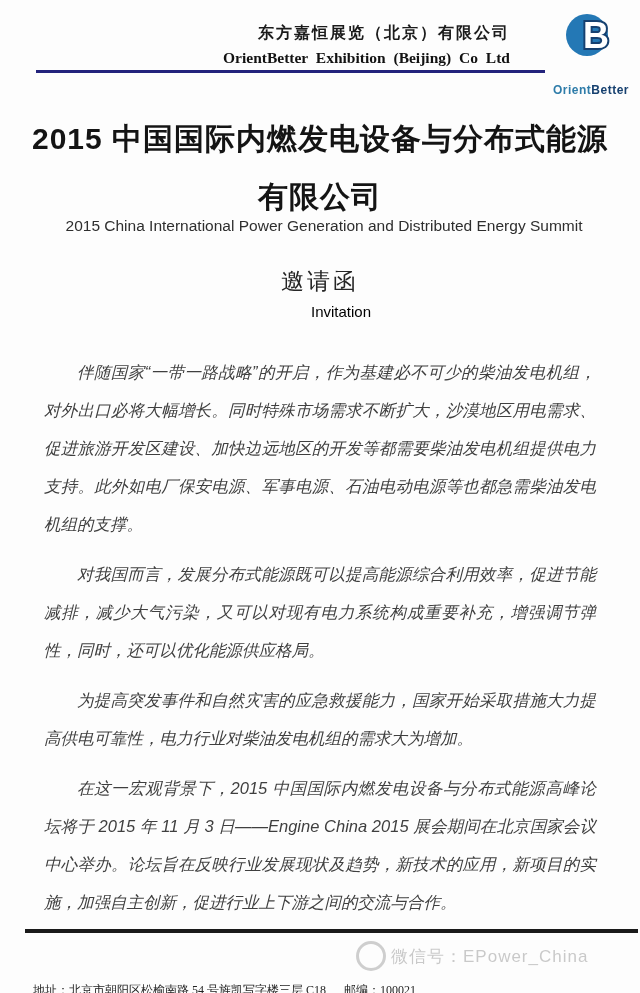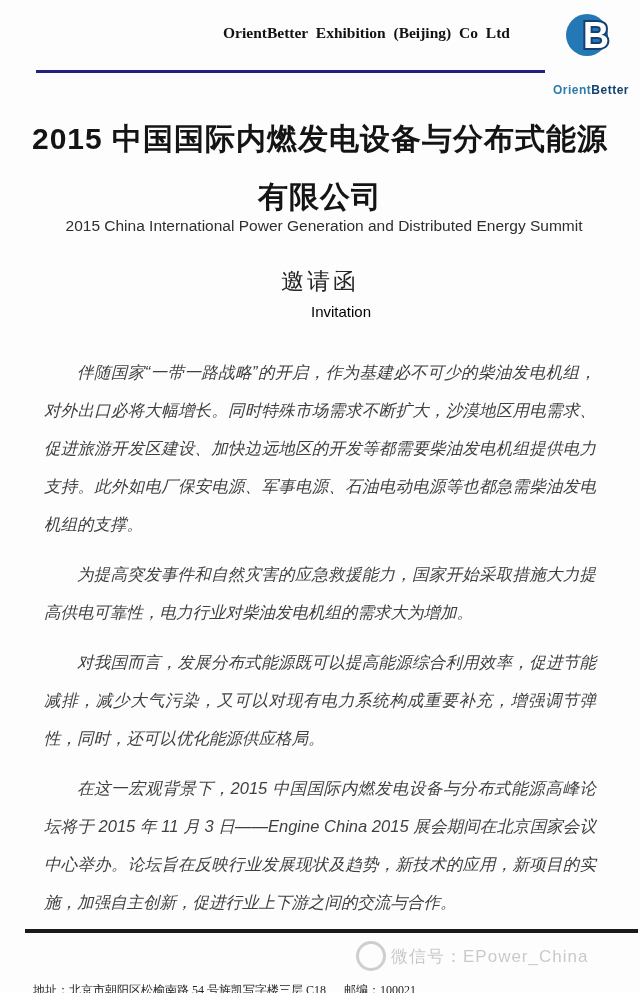--- a/index.html
+++ b/index.html
@@ -163,20 +163,21 @@
     color: #9f9f9f;
     white-space: nowrap;
   }
 </style>
 </head>
 <body>
 
 <div class="page">
 
   <div class="header-company">
+    <div class="company-cn">东方嘉恒展览（北京）有限公司</div>
     <div class="company-en">OrientBetter Exhibition (Beijing) Co Ltd</div>
   </div>
 
   <div class="logo">
     <svg width="54" height="48" viewBox="0 0 54 48">
       <circle cx="23" cy="23" r="21" fill="#2478b5"></circle>
       <text x="32" y="36" font-size="36" font-weight="bold" fill="#ffffff" stroke="#16406f" stroke-width="4" paint-order="stroke" text-anchor="middle" font-family="Liberation Sans, sans-serif">B</text>
     </svg>
     <div class="logo-text">
       <span class="orient">Orient</span><span class="better">Better</span>
@@ -189,22 +190,22 @@
     <div>2015 中国国际内燃发电设备与分布式能源</div>
     <div>有限公司</div>
   </div>
   <div class="doc-subtitle">2015 China International Power Generation and Distributed Energy Summit</div>
 
   <div class="inv-cn">邀请函</div>
   <div class="inv-en">Invitation</div>
 
   <div class="content">
     <p>伴随国家“一带一路战略”的开启，作为基建必不可少的柴油发电机组，对外出口必将大幅增长。同时特殊市场需求不断扩大，沙漠地区用电需求、促进旅游开发区建设、加快边远地区的开发等都需要柴油发电机组提供电力支持。此外如电厂保安电源、军事电源、石油电动电源等也都急需柴油发电机组的支撑。</p>
+    <p>对我国而言，发展分布式能源既可以提高能源综合利用效率，促进节能减排，减少大气污染，又可以对现有电力系统构成重要补充，增强调节弹性，同时，还可以优化能源供应格局。</p>
     <p>为提高突发事件和自然灾害的应急救援能力，国家开始采取措施大力提高供电可靠性，电力行业对柴油发电机组的需求大为增加。</p>
-    <p>对我国而言，发展分布式能源既可以提高能源综合利用效率，促进节能减排，减少大气污染，又可以对现有电力系统构成重要补充，增强调节弹性，同时，还可以优化能源供应格局。</p>
     <p>在这一宏观背景下，2015 中国国际内燃发电设备与分布式能源高峰论坛将于 2015 年 11 月 3 日——Engine China 2015 展会期间在北京国家会议中心举办。论坛旨在反映行业发展现状及趋势，新技术的应用，新项目的实施，加强自主创新，促进行业上下游之间的交流与合作。</p>
   </div>
 
   <div class="footer-rule"></div>
 
   <div class="footer-col footer-left">
     <div>地址：北京市朝阳区松榆南路 54 号旌凯写字楼三层 C18</div>
     
   </div>
 

